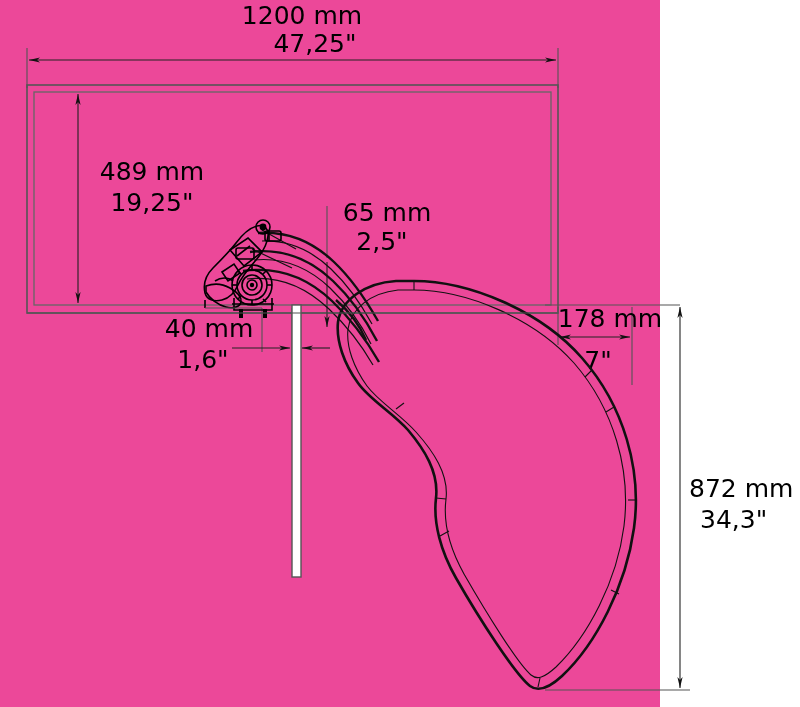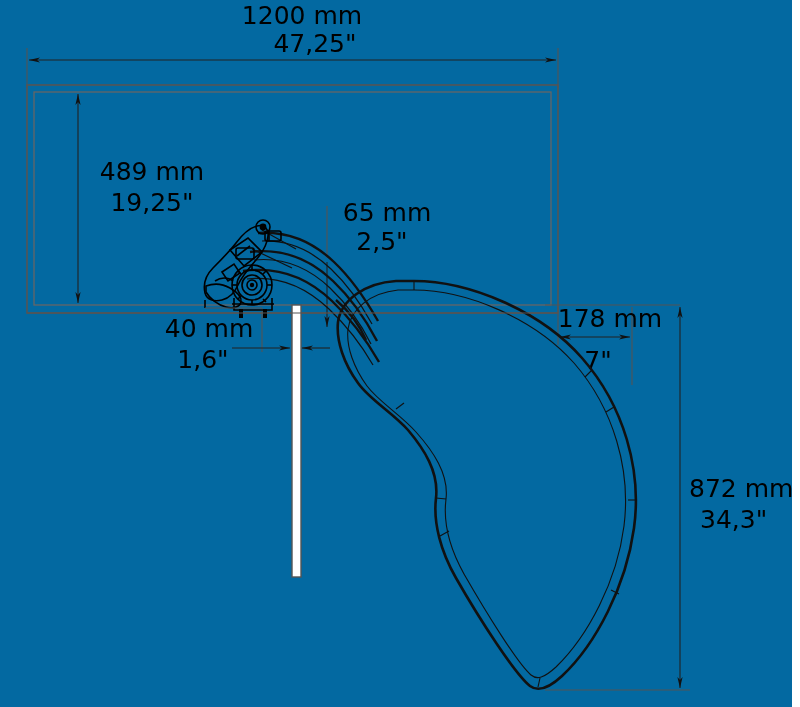--- a/index.html
+++ b/index.html
@@ -2,21 +2,21 @@
 <html><head>
 <meta charset="utf-8">
 <title>Technical Drawing</title>
 <style>
   html,body{margin:0;padding:0;background:#ffffff;}
   body{
     width:800px;height:707px;overflow:hidden;
     font-family:"DejaVu Sans","Liberation Sans",sans-serif;
     color:#000;
   }
-  #sheet{position:relative;width:792px;height:707px;background:#0369a1;text-align:right;}
+  #sheet{position:relative;width:660px;height:707px;background:#ec4899;text-align:right;}
   svg#drawing{position:absolute;left:0;top:0;width:800px;height:707px;display:block;}
   .dimtext{
     font-family:"DejaVu Sans","Liberation Sans",sans-serif;
     font-size:25px;fill:#000;
     text-anchor:middle;
     dominant-baseline:alphabetic;
   }
   .dimtext.left{text-anchor:start;}
   .frame{fill:none;stroke:#555;stroke-width:1.6;}
   .frame2{fill:none;stroke:#666;stroke-width:1.3;}

